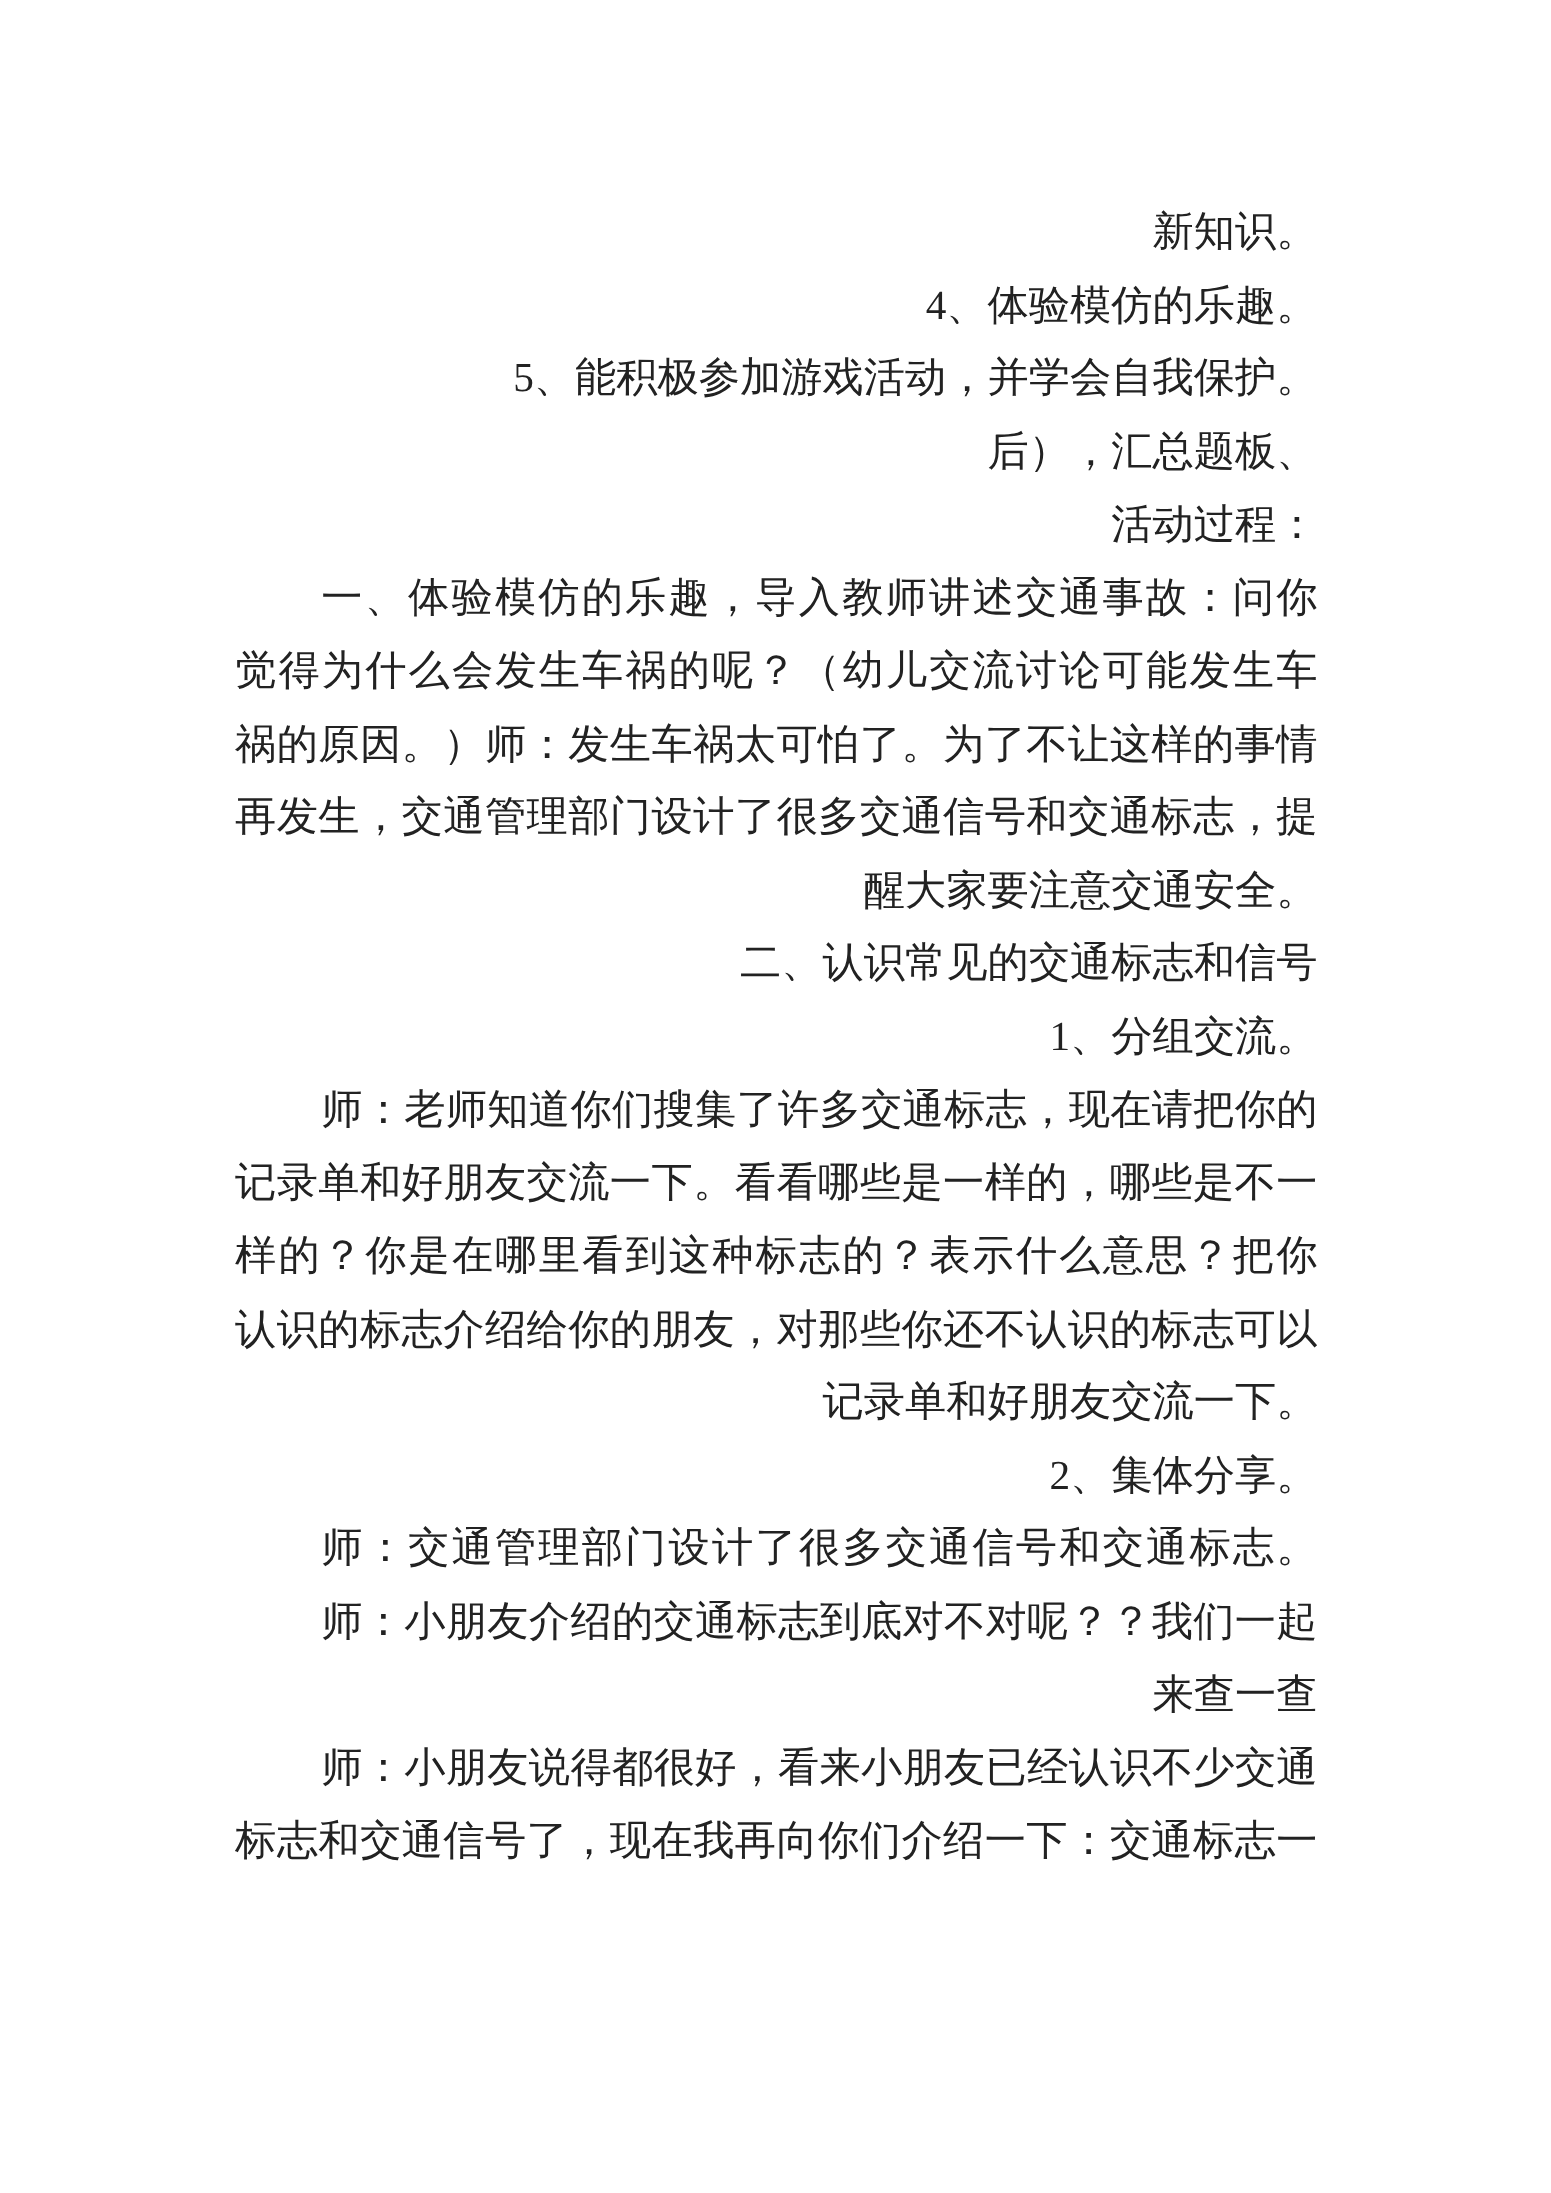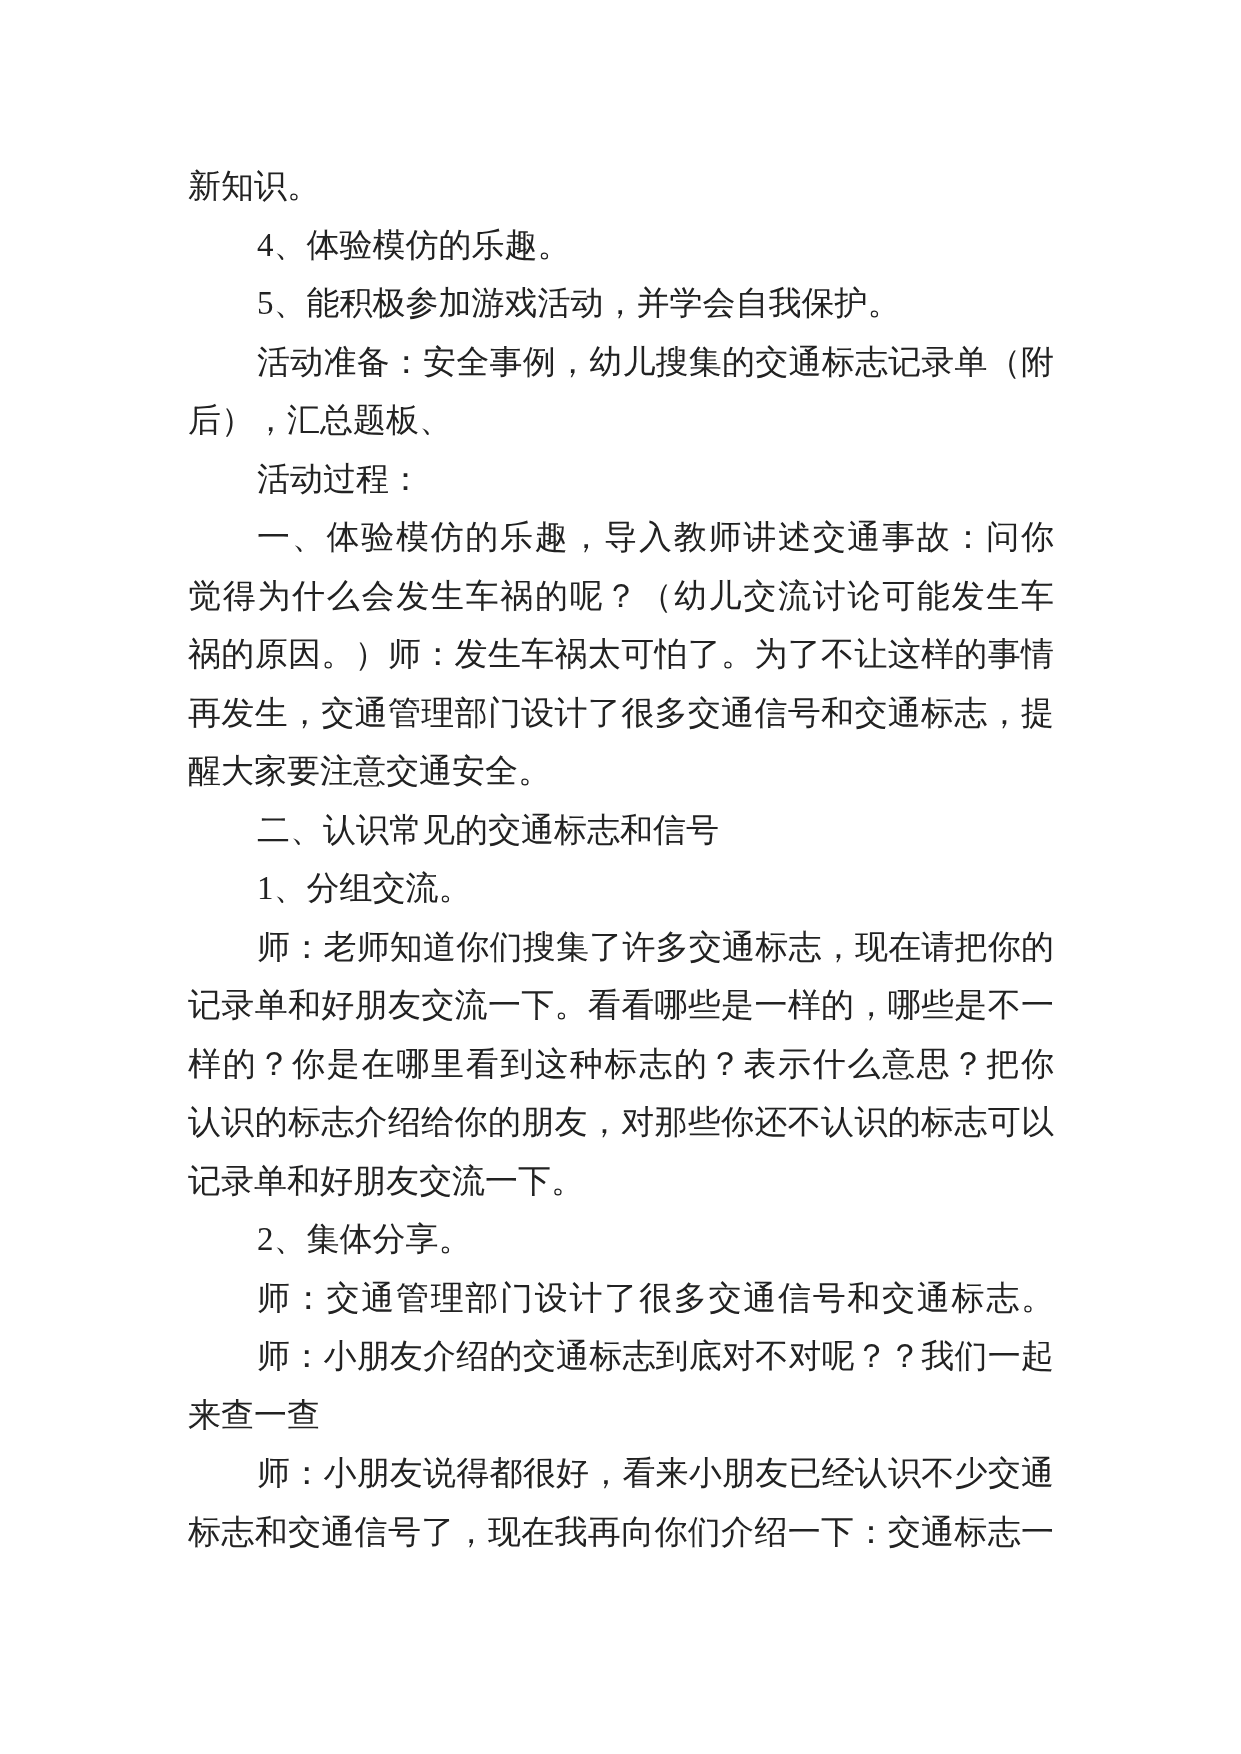--- a/index.html
+++ b/index.html
@@ -20,39 +20,38 @@
     top: 157px;
     width: 866px;
   }
   .line {
     font-family: "Liberation Serif", "DejaVu Serif", serif;
     font-size: 33px;
     line-height: 58.5px;
     height: 58.5px;
     color: #222222;
     white-space: normal;
-    text-align: left;
+    text-align: right;
   }
   .indent {
     padding-left: 69px;
   }
   .fill {
     text-align: justify;
     text-align-last: justify;
   }
 </style>
 </head>
 <body>
 
 <div class="page">
   <div class="doc">
     <div class="line">新知识。</div>
     <div class="line indent">4、体验模仿的乐趣。</div>
     <div class="line indent">5、能积极参加游戏活动，并学会自我保护。</div>
-    <div class="line indent fill">活动准备：安全事例，幼儿搜集的交通标志记录单（附</div>
     <div class="line">后），汇总题板、</div>
     <div class="line indent">活动过程：</div>
     <div class="line indent fill">一、体验模仿的乐趣，导入教师讲述交通事故：问你</div>
     <div class="line fill">觉得为什么会发生车祸的呢？（幼儿交流讨论可能发生车</div>
     <div class="line fill">祸的原因。）师：发生车祸太可怕了。为了不让这样的事情</div>
     <div class="line fill">再发生，交通管理部门设计了很多交通信号和交通标志，提</div>
     <div class="line">醒大家要注意交通安全。</div>
     <div class="line indent">二、认识常见的交通标志和信号</div>
     <div class="line indent">1、分组交流。</div>
     <div class="line indent fill">师：老师知道你们搜集了许多交通标志，现在请把你的</div>

